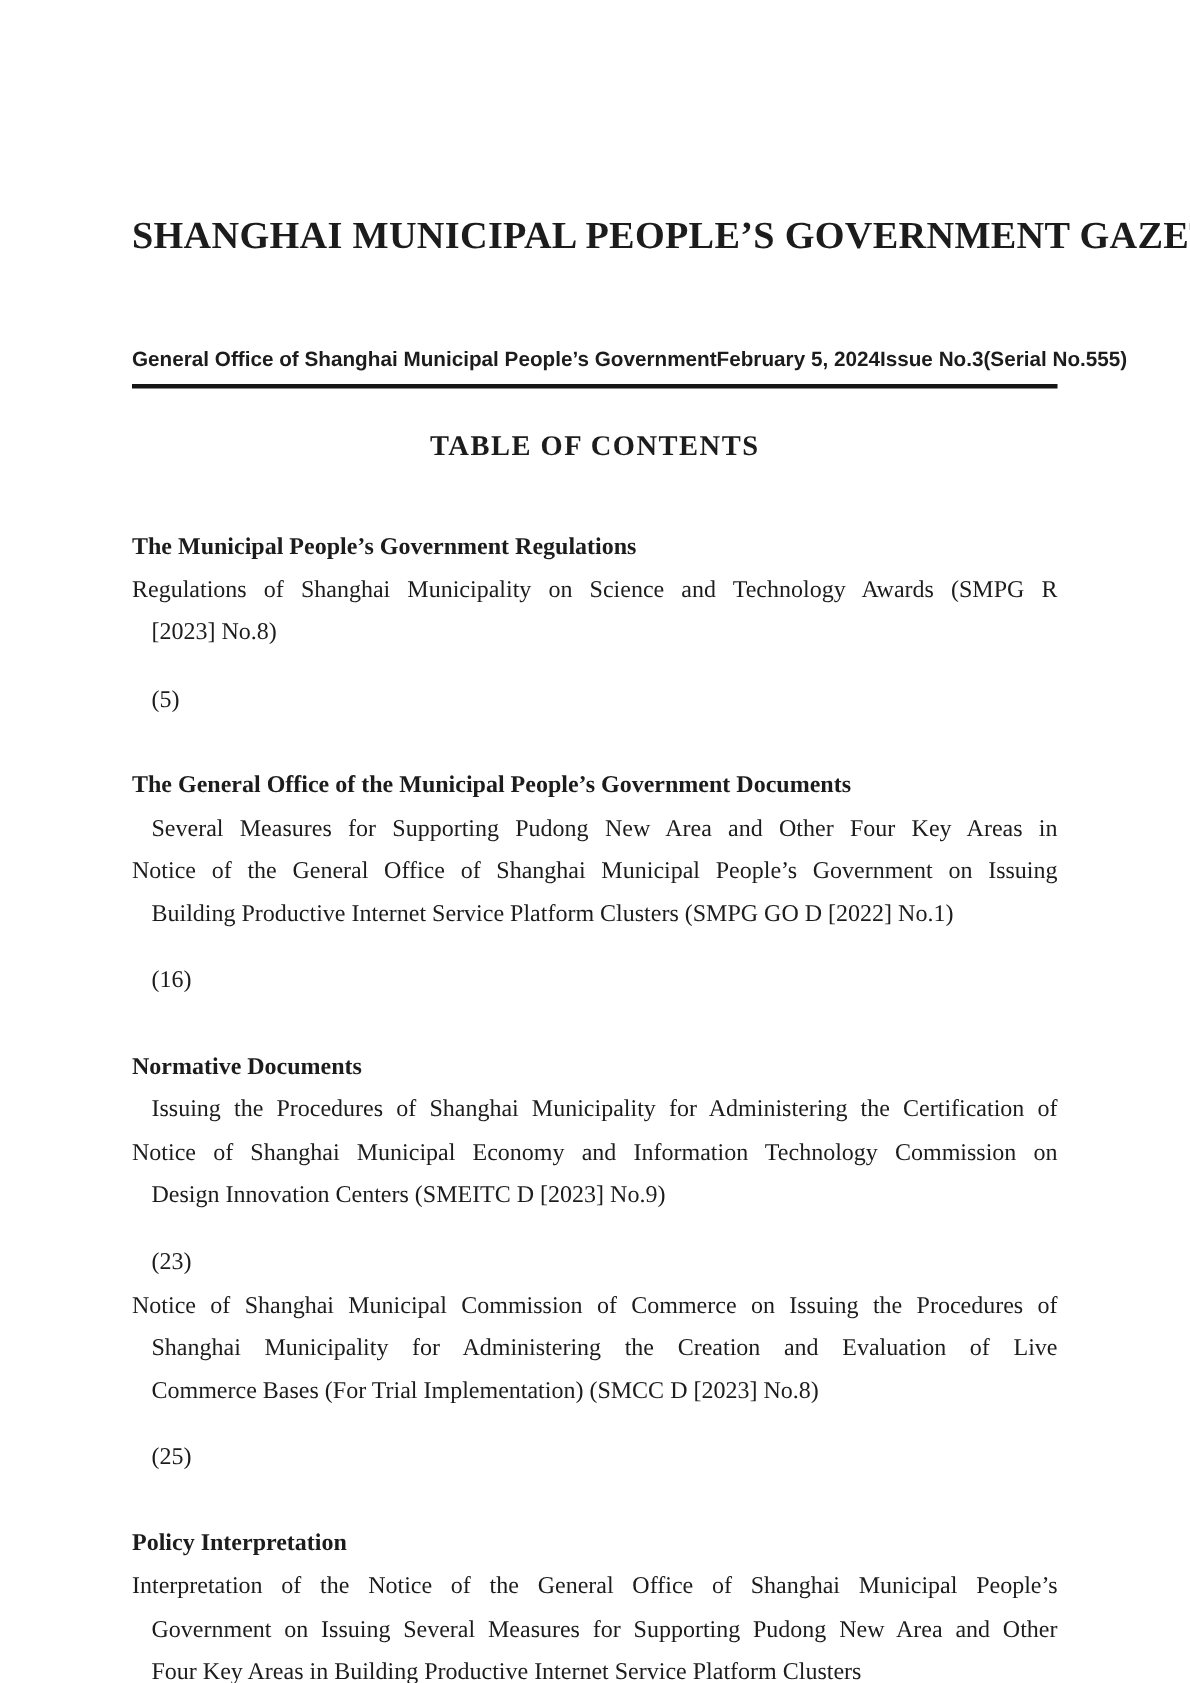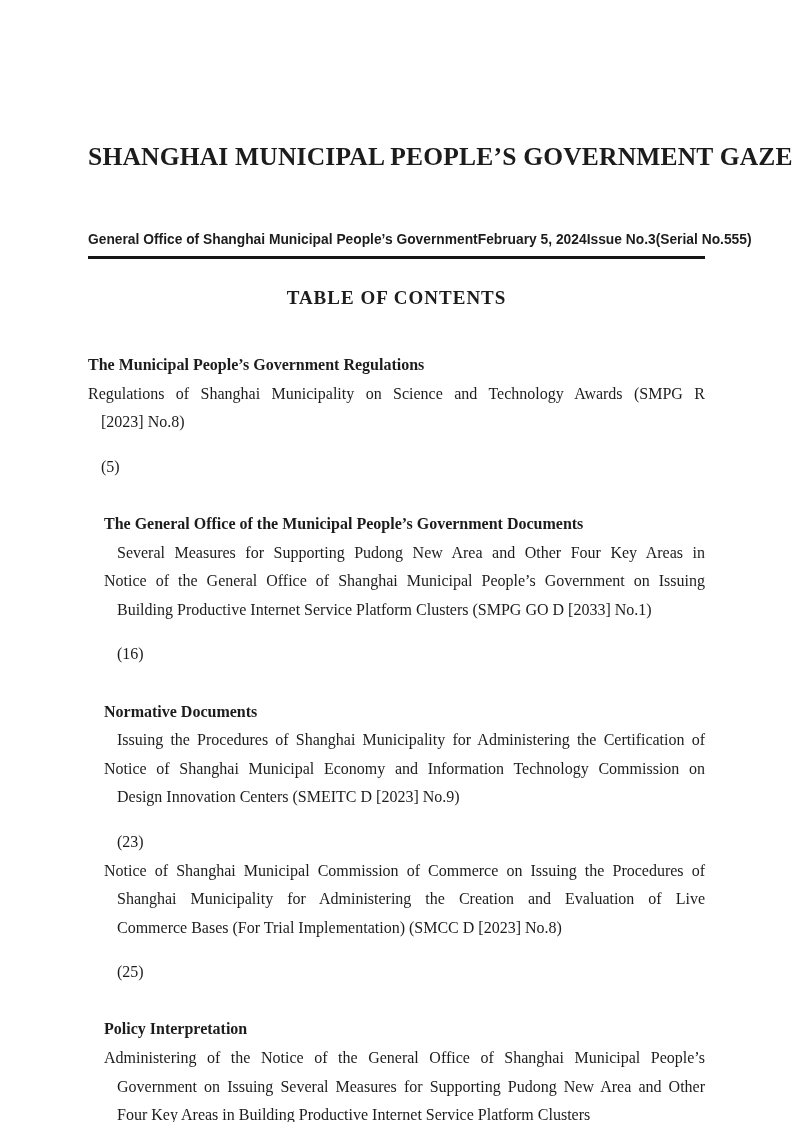--- a/index.html
+++ b/index.html
@@ -42,21 +42,21 @@
     font-family: "Liberation Serif", serif;
     font-weight: 700;
     font-size: 19px;
     letter-spacing: 1px;
   }
   .toc {
     margin-top: 42px;
     font-size: 16px;
     line-height: 28.6px;
   }
-  .toc-section + .toc-section { margin-top: 28.6px; margin-left: 16px; }
+  .toc-section + .toc-section { margin-top: 28.6px; }
   .section-heading { font-weight: 700; }
   .entry-line.justify {
     text-align: justify;
     text-align-last: justify;
     white-space: nowrap;
   }
   .entry-line.cont { padding-left: 13px; }
   .leader-row { display: flex; align-items: baseline; flex-direction: column; }
   .leader-text { white-space: nowrap; }
   .dot-leader {
@@ -105,21 +105,21 @@
             <span class="page-ref">(5)</span>
           </div>
         </div>
       </div>
       <div class="toc-section">
         <div class="section-heading">The General Office of the Municipal People’s Government Documents</div>
         <div class="toc-entry">
           <div class="entry-line justify cont">Several Measures for Supporting Pudong New Area and Other Four Key Areas in</div>
           <div class="entry-line justify">Notice of the General Office of Shanghai Municipal People’s Government on Issuing</div>
           <div class="entry-line leader-row cont">
-            <span class="leader-text">Building Productive Internet Service Platform Clusters (SMPG GO D [2033] No.1)</span>
+            <span class="leader-text">Building Productive Internet Service Platform Clusters (SMPG GO D [2022] No.1)</span>
             <span class="dot-leader"></span>
             <span class="page-ref">(16)</span>
           </div>
         </div>
       </div>
       <div class="toc-section">
         <div class="section-heading">Normative Documents</div>
         <div class="toc-entry">
           <div class="entry-line justify cont">Issuing the Procedures of Shanghai Municipality for Administering the Certification of</div>
           <div class="entry-line justify">Notice of Shanghai Municipal Economy and Information Technology Commission on</div>
@@ -135,21 +135,21 @@
           <div class="entry-line leader-row cont">
             <span class="leader-text">Commerce Bases (For Trial Implementation) (SMCC D [2023] No.8)</span>
             <span class="dot-leader"></span>
             <span class="page-ref">(25)</span>
           </div>
         </div>
       </div>
       <div class="toc-section">
         <div class="section-heading">Policy Interpretation</div>
         <div class="toc-entry">
-          <div class="entry-line justify">Administering of the Notice of the General Office of Shanghai Municipal People’s</div>
+          <div class="entry-line justify">Interpretation of the Notice of the General Office of Shanghai Municipal People’s</div>
           <div class="entry-line justify cont">Government on Issuing Several Measures for Supporting Pudong New Area and Other</div>
           <div class="entry-line leader-row cont">
             <span class="leader-text">Four Key Areas in Building Productive Internet Service Platform Clusters</span>
             <span class="dot-leader"></span>
             <span class="page-ref">(29)</span>
           </div>
         </div>
       </div>
     </div>
 

